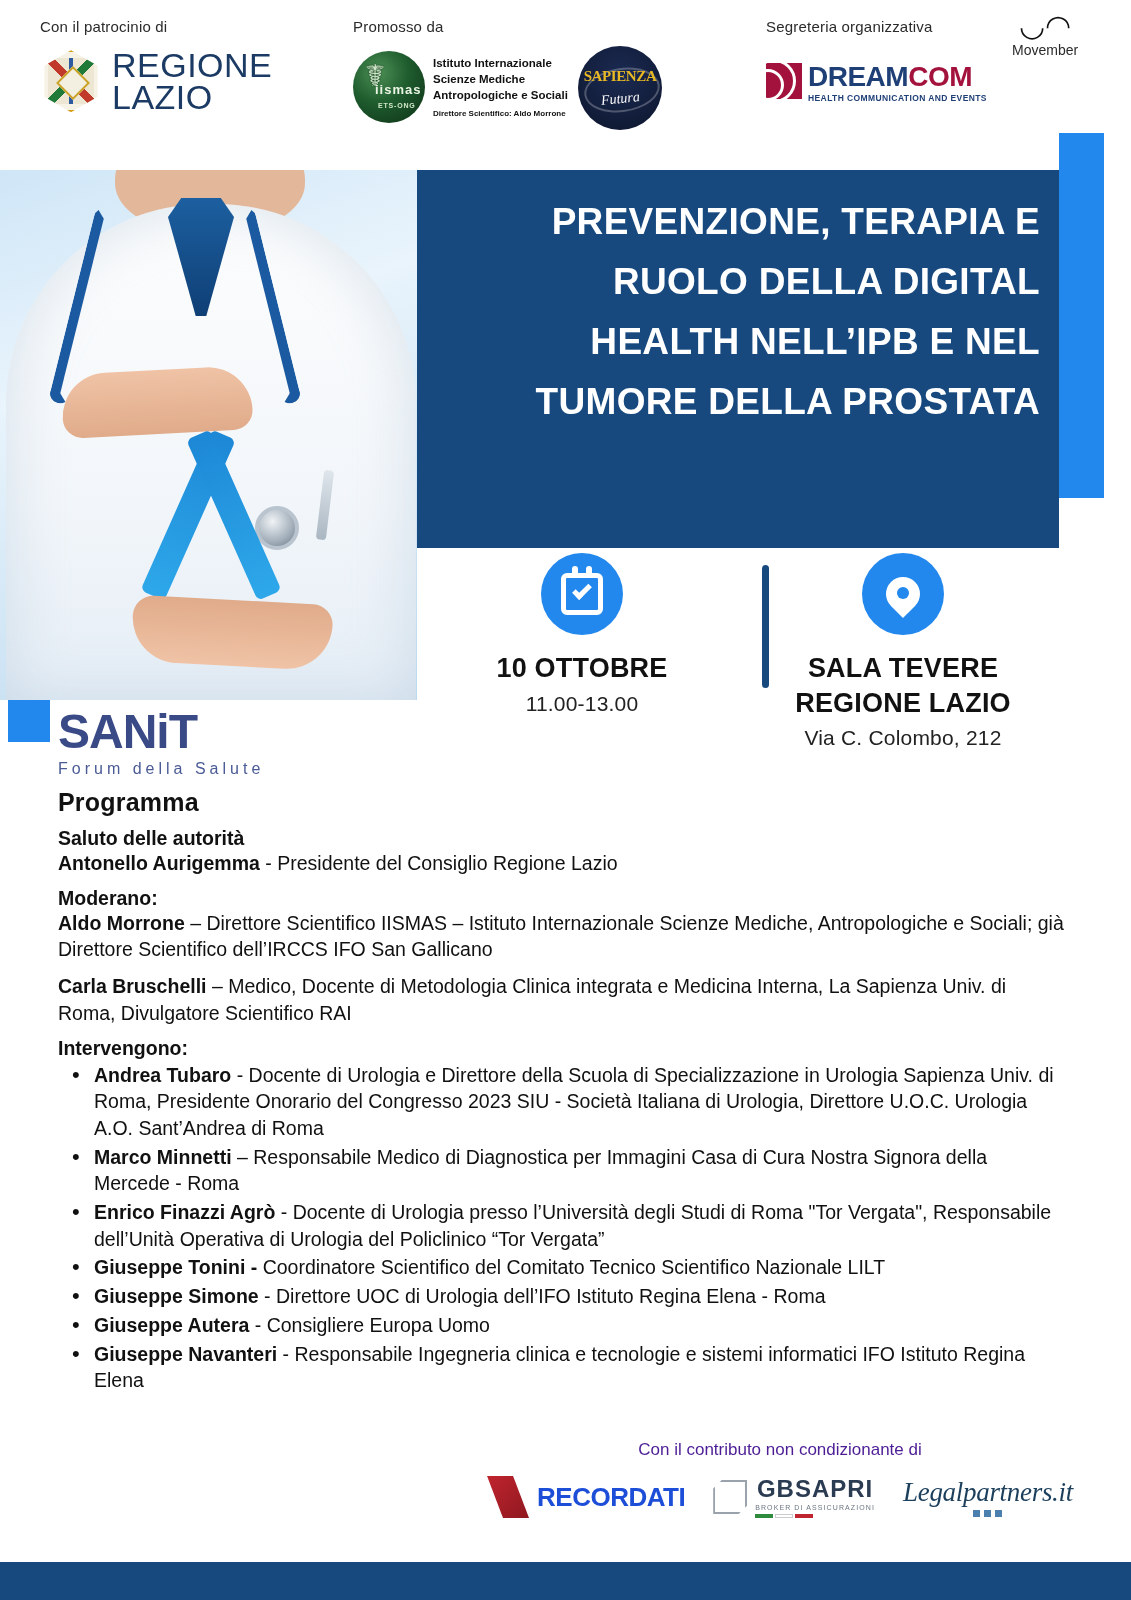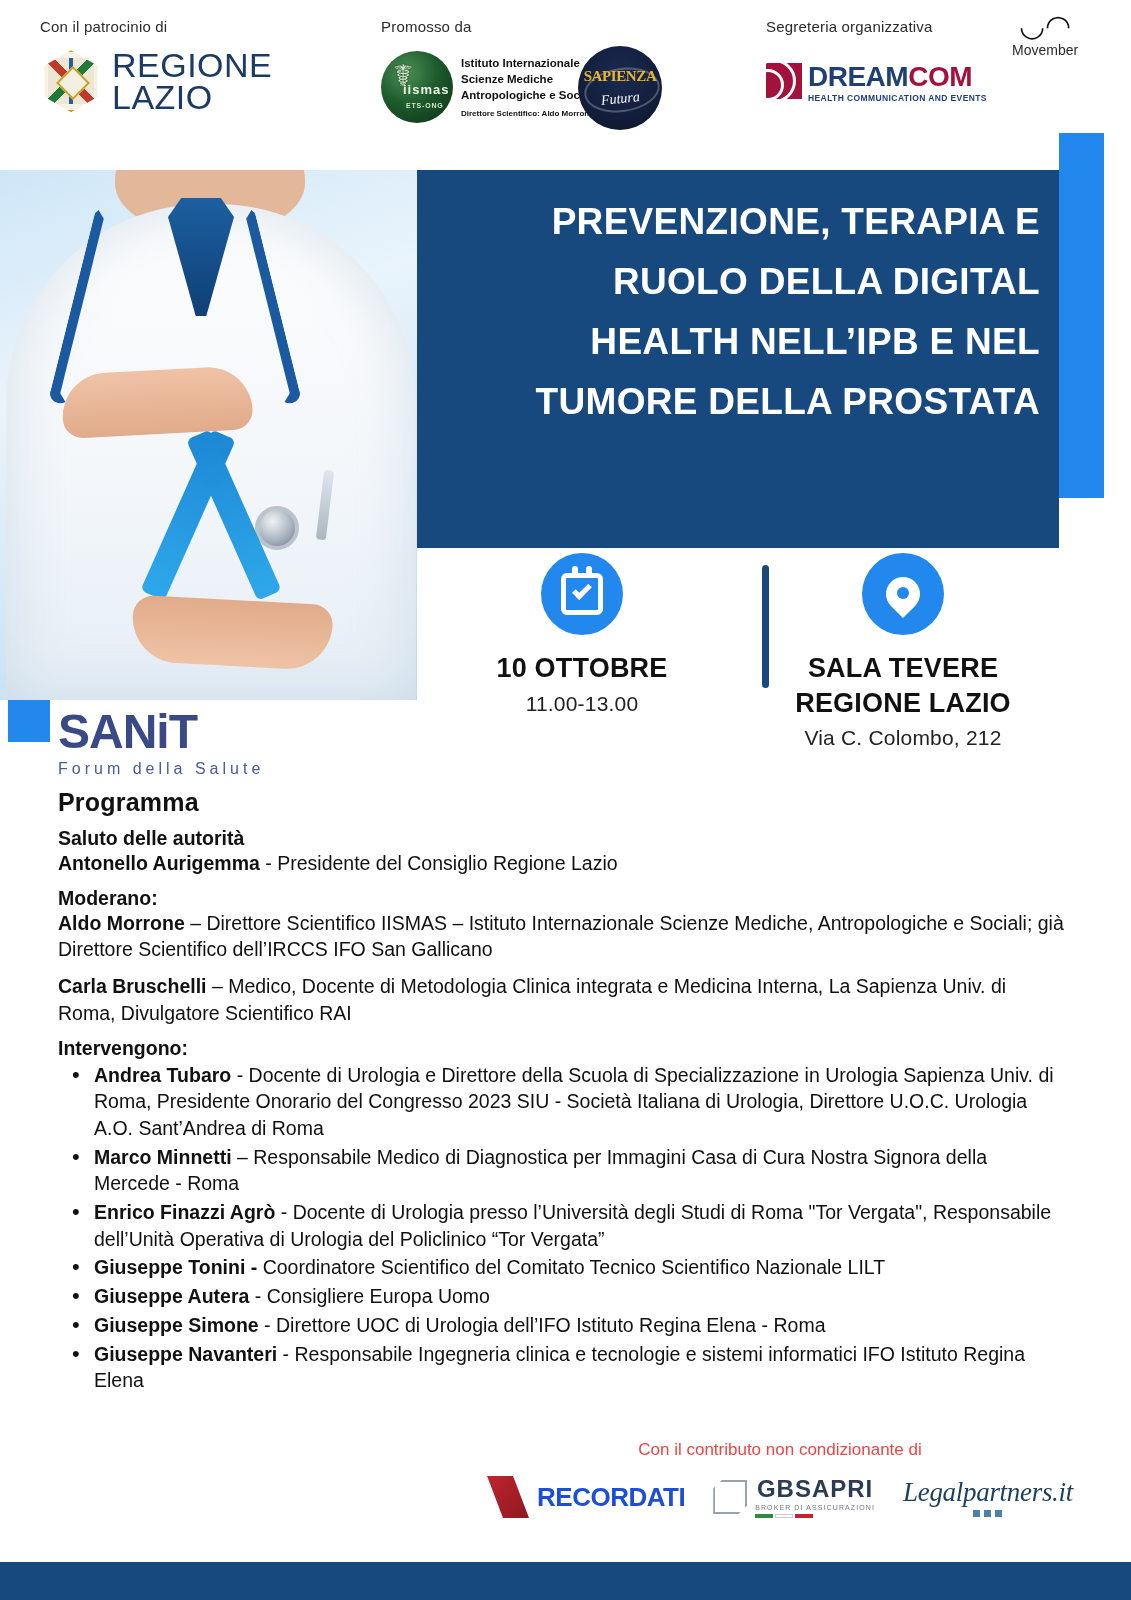--- a/index.html
+++ b/index.html
@@ -61,21 +61,21 @@
   }
   .lazio-text {
     font-family: "Liberation Sans", sans-serif;
     font-size: 34px; line-height: 0.95;
     font-weight: 400;
     color: #1b3a64;
     letter-spacing: .5px;
   }
 
   
-  .g-iismas { left: 381px; top: 18px; }
+  .g-iismas { left: 353px; top: 18px; }
   .iismas-row { display:flex; align-items:center; gap:8px; margin-top: 16px; }
   .iismas-globe {
     width: 72px; height: 72px; border-radius: 50%;
     background: radial-gradient(circle at 35% 30%, #4c8f55 0%, #1e5b2d 45%, #0d2f16 100%);
     position: relative; flex: 0 0 auto;
     display:flex; align-items:center; justify-content:center;
     flex-direction: column;
   }
   .iismas-globe .caduceus {
     position:absolute; left:12px; top:10px;
@@ -336,21 +336,21 @@
     position:absolute; left: 14px; top: -1px;
     font-size: 22px; line-height: 1.3;
   }
   ul.people li b { font-weight: 800; }
 
   
   .sponsors {
     position:absolute; left: 480px; top: 1440px; width: 600px;
     text-align:center;
   }
-  .spon-cap { font-size: 17px; color:#ef4444; }
+  .spon-cap { font-size: 17px; color:#4c1d95; }
   .spon-row {
     display:flex; align-items:center; justify-content:center; gap: 28px;
     margin-top: 16px;
   }
   .sp { display:flex; align-items:center; gap:8px; }
   .rec-mark {
     width: 42px; height: 42px; position:relative; flex:0 0 auto;
   }
   .rec-mark::before {
     content:""; position:absolute; inset:0;
@@ -524,22 +524,22 @@
       <div class="line"><b>Carla Bruschelli</b><span> – Medico, Docente di Metodologia Clinica integrata e Medicina Interna, La Sapienza Univ. di Roma, Divulgatore Scientifico RAI</span></div>
     </div>
 
     <div class="blk">
       <div class="lbl">Intervengono:</div>
       <ul class="people">
         <li><b>Andrea Tubaro</b><span> - Docente di Urologia e Direttore della Scuola di Specializzazione in Urologia Sapienza Univ. di Roma, Presidente Onorario del Congresso 2023 SIU - Società Italiana di Urologia, Direttore U.O.C. Urologia A.O. Sant’Andrea di Roma</span></li>
         <li><b>Marco Minnetti</b><span> – Responsabile Medico di Diagnostica per Immagini Casa di Cura Nostra Signora della Mercede - Roma</span></li>
         <li><b>Enrico Finazzi Agrò</b><span> - Docente di Urologia presso l’Università degli Studi di Roma "Tor Vergata", Responsabile dell’Unità Operativa di Urologia del Policlinico “Tor Vergata”</span></li>
         <li><b>Giuseppe Tonini -</b><span> Coordinatore Scientifico del Comitato Tecnico Scientifico Nazionale LILT</span></li>
+        <li><b>Giuseppe Simone</b><span> - Direttore UOC di Urologia dell’IFO Istituto Regina Elena - Roma</span></li>
         <li><b>Giuseppe Autera</b><span> - Consigliere Europa Uomo</span></li>
-        <li><b>Giuseppe Simone</b><span> - Direttore UOC di Urologia dell’IFO Istituto Regina Elena - Roma</span></li>
         <li><b>Giuseppe Navanteri</b><span> - Responsabile Ingegneria clinica e tecnologie e sistemi informatici IFO Istituto Regina Elena</span></li>
       </ul>
     </div>
   </div>
 
   <div class="sponsors">
     <div class="spon-cap">Con il contributo non condizionante di</div>
     <div class="spon-row">
       <div class="sp">
         <div class="rec-mark"></div>

